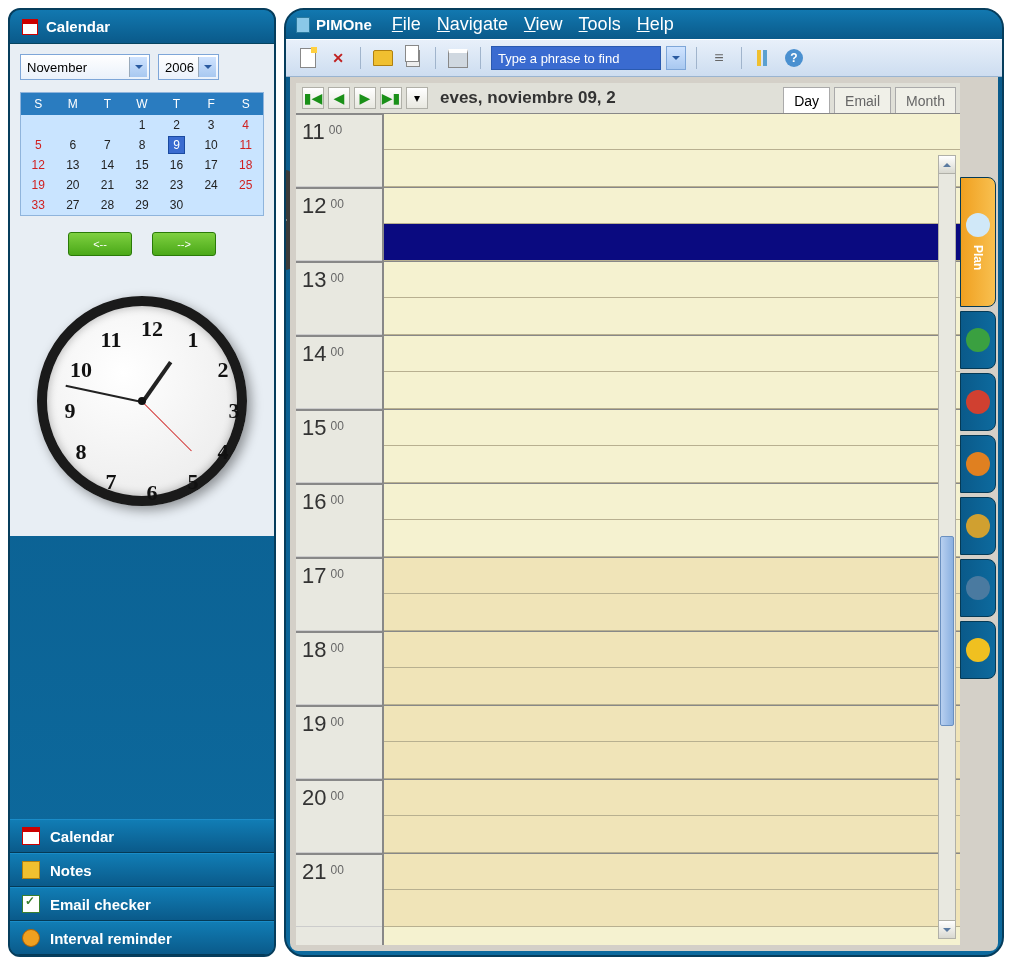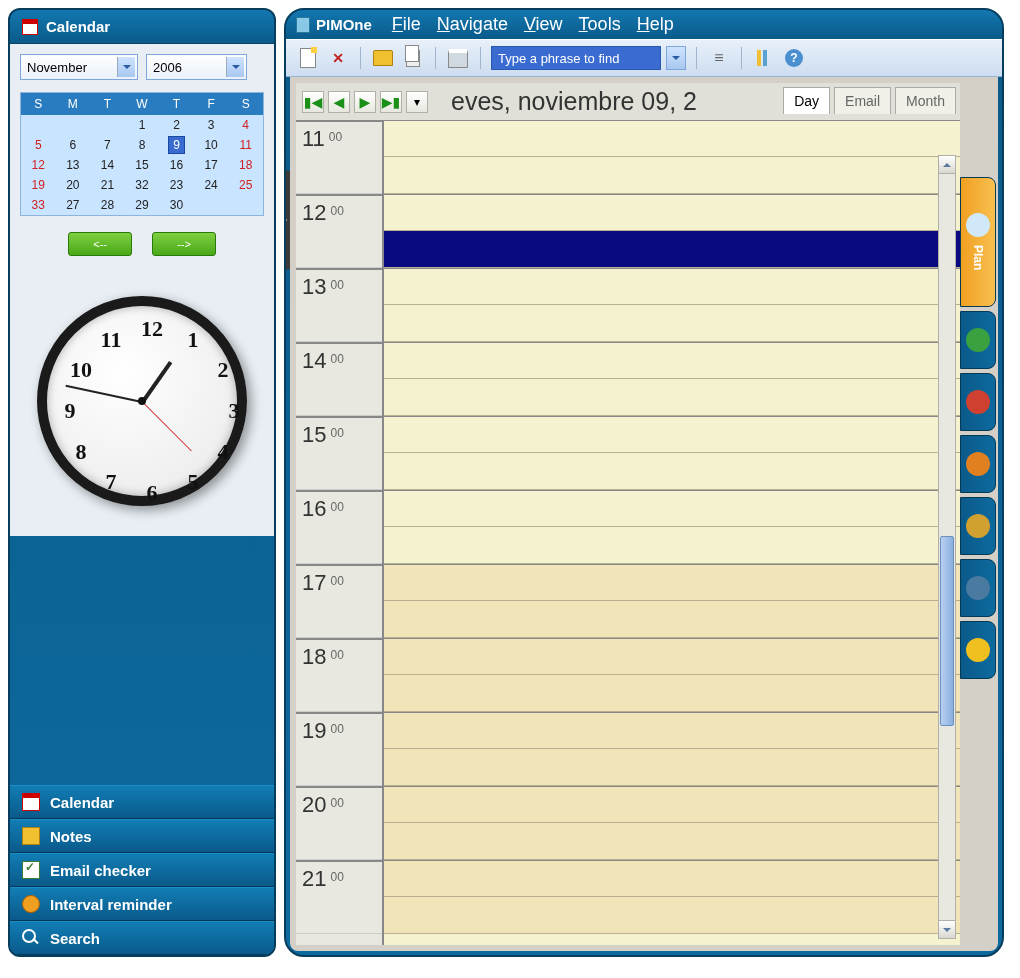--- a/index.html
+++ b/index.html
@@ -71,21 +71,21 @@
 .tb-list::before{content:'≡';font-size:16px;color:#666;}
 .tb-opts{position:relative;} .tb-opts::before{content:'';width:4px;height:16px;background:#f0c030;display:block;position:absolute;left:4px;} .tb-opts::after{content:'';width:4px;height:16px;background:#5aa0d0;display:block;position:absolute;left:10px;}
 .tb-help{width:18px;height:18px;border-radius:50%;background:#4a90d0;color:#fff;display:flex;align-items:center;justify-content:center;font-weight:bold;font-size:12px;}
 
 .content { flex:1; background:#d4d0c8; display:flex; position:relative; margin:0 4px 4px; border-radius:0 0 8px 8px; overflow:hidden; }
 .content-inner { flex:1; background:#e8e8e0; margin:6px 38px 6px 6px; display:flex; flex-direction:column; position:relative; }
 
 .nav-toolbar { display:flex; align-items:center; gap:4px; padding:4px 6px; background:#e0e0d8; position:relative; }
 .navbtn { width:22px; height:22px; display:flex; align-items:center; justify-content:center; border:1px solid #b0b0a8; background:linear-gradient(#fff,#e8e8e0); cursor:pointer; }
 .navgreen { color:#1a9018; font-size:14px; }
-.date-title { margin-left: 19px; font-size:25px; font-weight:normal; color:#333; flex:1; }
+.date-title { margin-left: 8px; font-size:17px; font-weight:bold; color:#333; flex:1; }
 .vtab { background:#fff; border:1px solid #aaa; border-bottom:none; padding:5px 10px; font-size:14px; cursor:pointer; }
 .vtab.active { background:#fff; font-weight:normal; }
 .vtab:not(.active) { background:#f0f0e8; color:#666; }
 .view-tabs-wrap { position:absolute; right:4px; top:4px; display:flex; gap:4px; }
 
 .schedule { flex:1; background:#d4d0c8; overflow:hidden; display:flex; }
 .time-col { width:88px; background:#e8e8e0; border-right:2px solid #888; }
 .time-slot { height:74px; border-bottom:1px solid #ccc; display:flex; align-items:flex-start; padding:4px 6px; font-size:22px; font-weight:normal; color:#333; gap:4px; position:relative; border-top:2px solid #888;}
 .time-slot .mm { font-size:12px; color:#666; padding-top:4px; }
 .events-col { flex:1; background:#f5f2d0; position:relative; }
@@ -116,25 +116,25 @@
 
 <div class="app">
 
   <div class="sidebar">
     <div class="side-header">
       <span class="cal-ico"></span>
       <span>Calendar</span>
     </div>
     <div class="side-body">
       <div class="month-year">
-        <div class="combo" style="width:118px">
+        <div class="combo" style="width:130px">
           <span>November</span>
           <span class="arrow"></span>
         </div>
-        <div class="combo" style="width:101px">
+        <div class="combo" style="width:61px">
           <span>2006</span>
           <span class="arrow"></span>
         </div>
       </div>
       <div class="mini-cal">
         <table id="mini-cal-table">
             <tbody>
               <tr>
                 <th>S</th>
                 <th>M</th>
@@ -227,24 +227,20 @@
           <span>Notes</span>
         </div>
         <div class="nav-item">
           <span class="ico ico-email"></span>
           <span>Email checker</span>
         </div>
         <div class="nav-item">
           <span class="ico ico-reminder"></span>
           <span>Interval reminder</span>
         </div>
-        <div class="nav-item">
-          <span class="ico ico-search"></span>
-          <span>Search</span>
-        </div>
       </div>
   </div>
 
   <div class="main">
     <div class="splitter"></div>
     <div class="title-bar">
       <div class="app-title">
           <span class="app-ico"></span>
           <span>PIMOne</span>
         </div>

